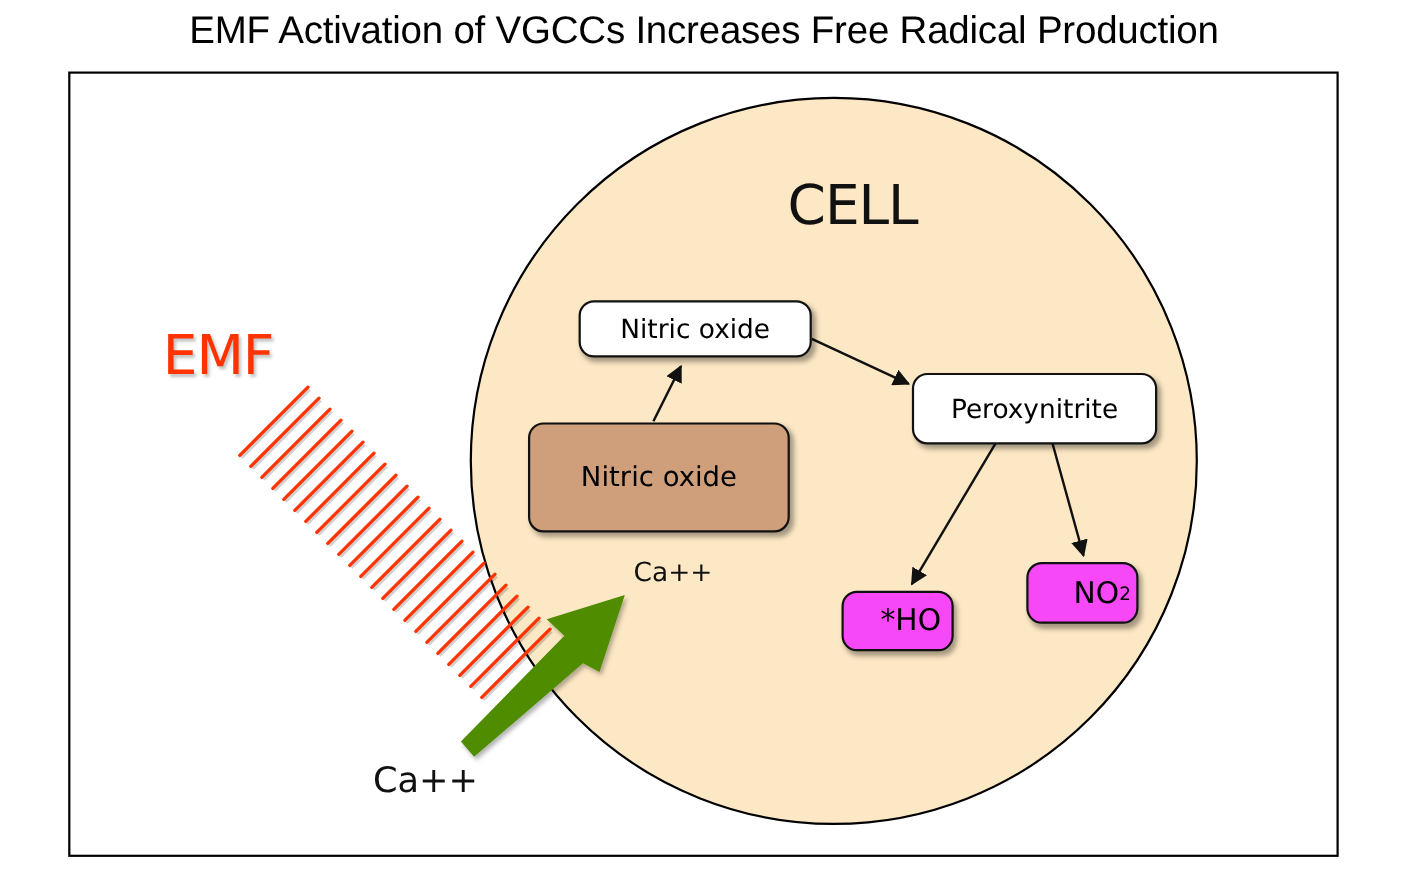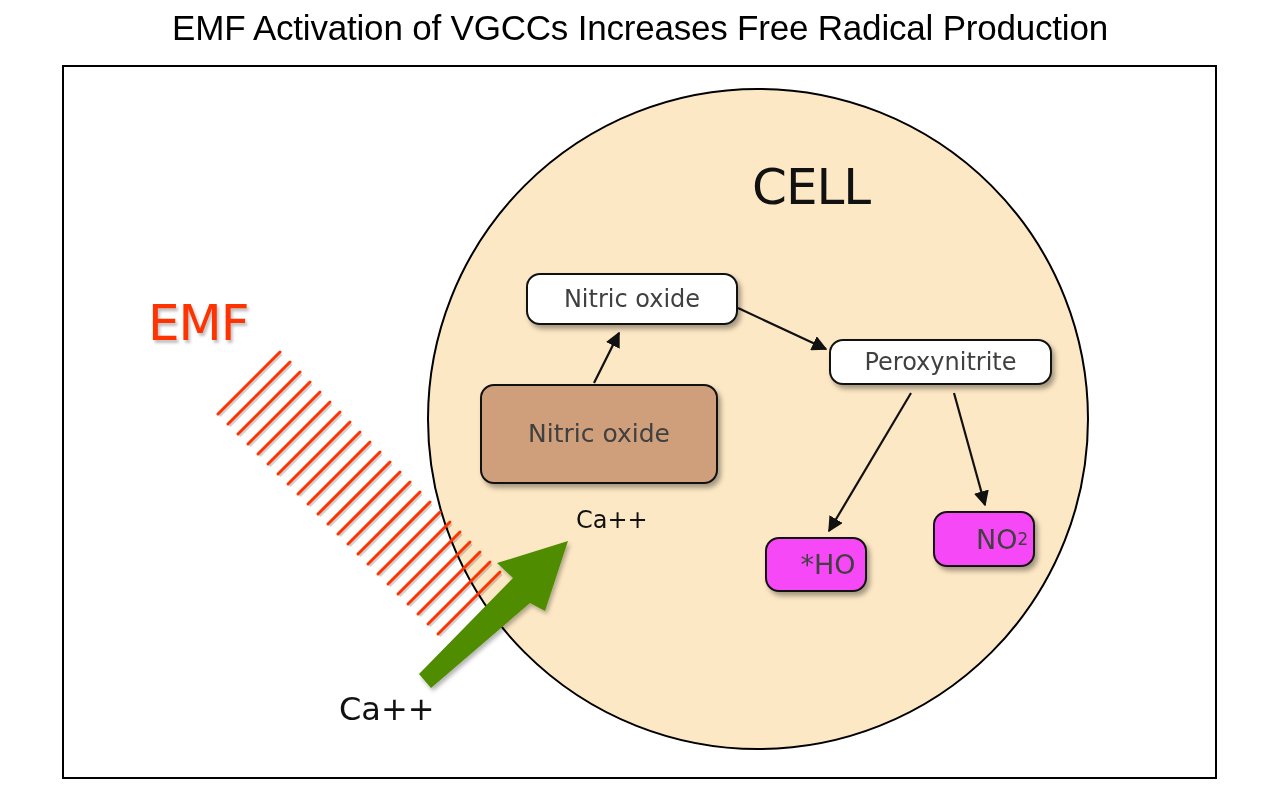--- a/index.html
+++ b/index.html
@@ -10,28 +10,28 @@
       letter-spacing: -0.2px;
     }
     #frame {
       position: absolute; left: 62px; top: 65px; width: 1151px; height: 710px;
       border: 2px solid #000; box-sizing: content-box;
     }
     svg#diagram { position: absolute; left: 0; top: 0; }
     .box {
       position: absolute; box-sizing: border-box; border: 2px solid #111;
       border-radius: 14px; display: flex; align-items: center; justify-content: center;
-      text-align: center; color: #404040; font-family: "DejaVu Sans", sans-serif;
+      text-align: center; color: #000000; font-family: "DejaVu Sans", sans-serif;
       box-shadow: 3px 4px 5px rgba(0,0,0,0.35);
     }
     .box-white { background: #ffffff; }
     .box-brown { background: #cf9f7b; line-height: 1.35; }
     .box-magenta { background: #f648f6; }
     .lbl { position: absolute; font-family: "DejaVu Sans", sans-serif; color: #111; white-space: nowrap; }
-    #cell-label { font-size: 50px; left: 752px; top: 158px; letter-spacing: -1px; }
+    #cell-label { font-size: 50px; left: 716px; top: 158px; letter-spacing: -1px; }
     #emf-label { font-size: 50px; left: 148px; top: 294px; color: #ff3300; font-weight: normal;
       text-shadow: 2px 3px 3px rgba(0,0,0,0.25); letter-spacing: -1px; }
     #ca-inside { font-size: 24px; left: 576px; top: 506px; }
     #ca-outside { font-size: 32px; left: 339px; top: 690px; }
     sub.small { font-size: 0.62em; vertical-align: -0.1em; }
   </style>
 </head>
 <body>
 
 <div id="title">EMF Activation of VGCCs Increases Free Radical Production</div>
@@ -113,21 +113,21 @@
 <div id="emf-label" class="lbl" style="color: rgb(255, 51, 0);">EMF</div>
 
 <div class="box box-white" style="left:526px; top:273px; width:212px; height:52px; font-size:24px;">
   <span>Nitric oxide</span>
 </div>
 
 <div class="box box-brown" style="left:480px; top:384px; width:238px; height:100px; font-size:25px; flex-direction:column;">
   <span>Nitric oxide</span>
 </div>
 
-<div class="box box-white" style="left:829px; top:339px; width:223px; height:46px; font-size:24px;">
+<div class="box box-white" style="left:829px; top:339px; width:223px; height:65px; font-size:24px;">
   <span>Peroxynitrite</span>
 </div>
 
 <div class="box box-magenta" style="left:765px; top:537px; width:102px; height:55px; font-size:27px;padding-left:24px;">
   <span>*HO</span>
 </div>
 
 <div class="box box-magenta" style="left:933px; top:511px; width:102px; height:56px; font-size:27px;padding-left:36px;">
   <span>NO</span>
     <sub class="small">2</sub>

